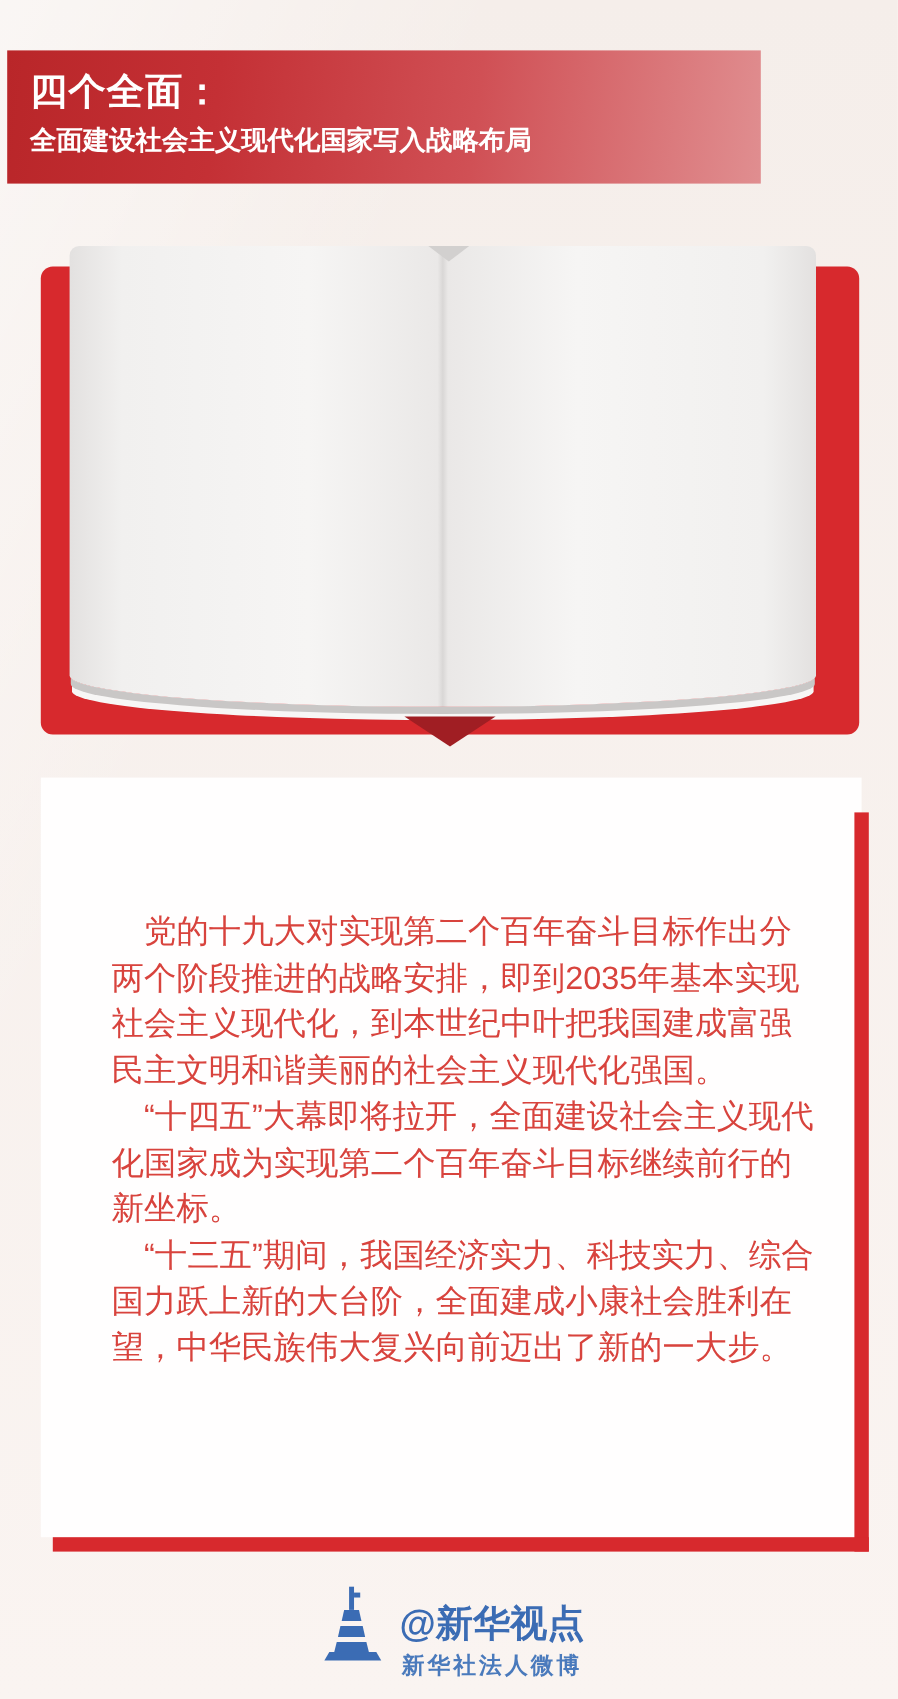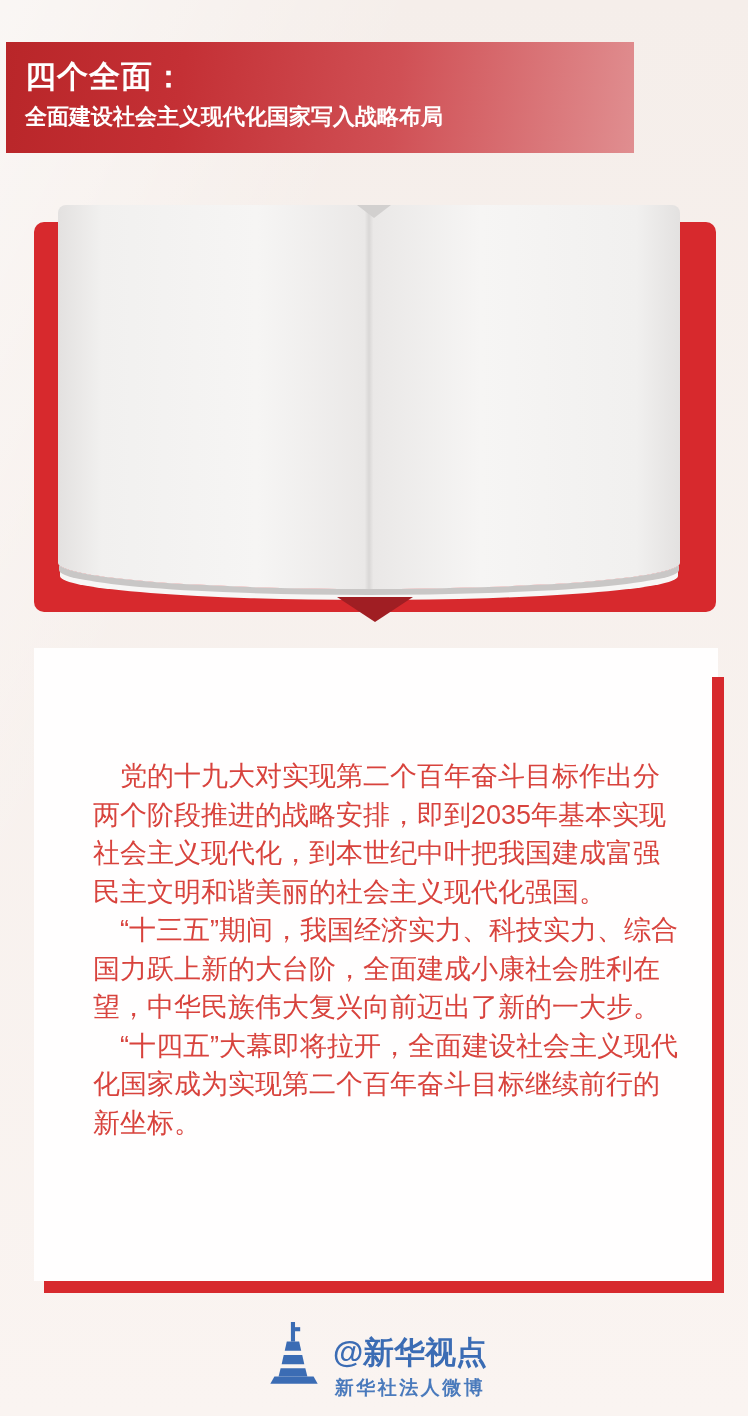--- a/index.html
+++ b/index.html
@@ -87,22 +87,22 @@
   <div class="book-notch-top"></div>
   <div class="book-notch-bottom"></div>
 
 
   <div class="card"></div>
   <div class="frame-right"></div>
   <div class="frame-bottom"></div>
 
   <div class="body-text">
     <p>党的十九大对实现第二个百年奋斗目标作出分两个阶段推进的战略安排，即到2035年基本实现社会主义现代化，到本世纪中叶把我国建成富强民主文明和谐美丽的社会主义现代化强国。</p>
+    <p>“十四五”大幕即将拉开，全面建设社会主义现代化国家成为实现第二个百年奋斗目标继续前行的新坐标。</p>
     <p>“十三五”期间，我国经济实力、科技实力、综合国力跃上新的大台阶，全面建成小康社会胜利在望，中华民族伟大复兴向前迈出了新的一大步。</p>
-    <p>“十四五”大幕即将拉开，全面建设社会主义现代化国家成为实现第二个百年奋斗目标继续前行的新坐标。</p>
   </div>
 
   <div class="footer">
     <div class="logo-wrap">
       <svg viewBox="0 0 64 66" width="66" height="68" aria-hidden="true">
         <g fill="#3b6cb4">
           <rect x="29" y="0" width="4" height="19"></rect>
           <rect x="33" y="5" width="5" height="4"></rect>
           <polygon points="25,19 37,19 39,28 23,28"></polygon>
           <polygon points="22,32 40,32 42,41 20,41"></polygon>

